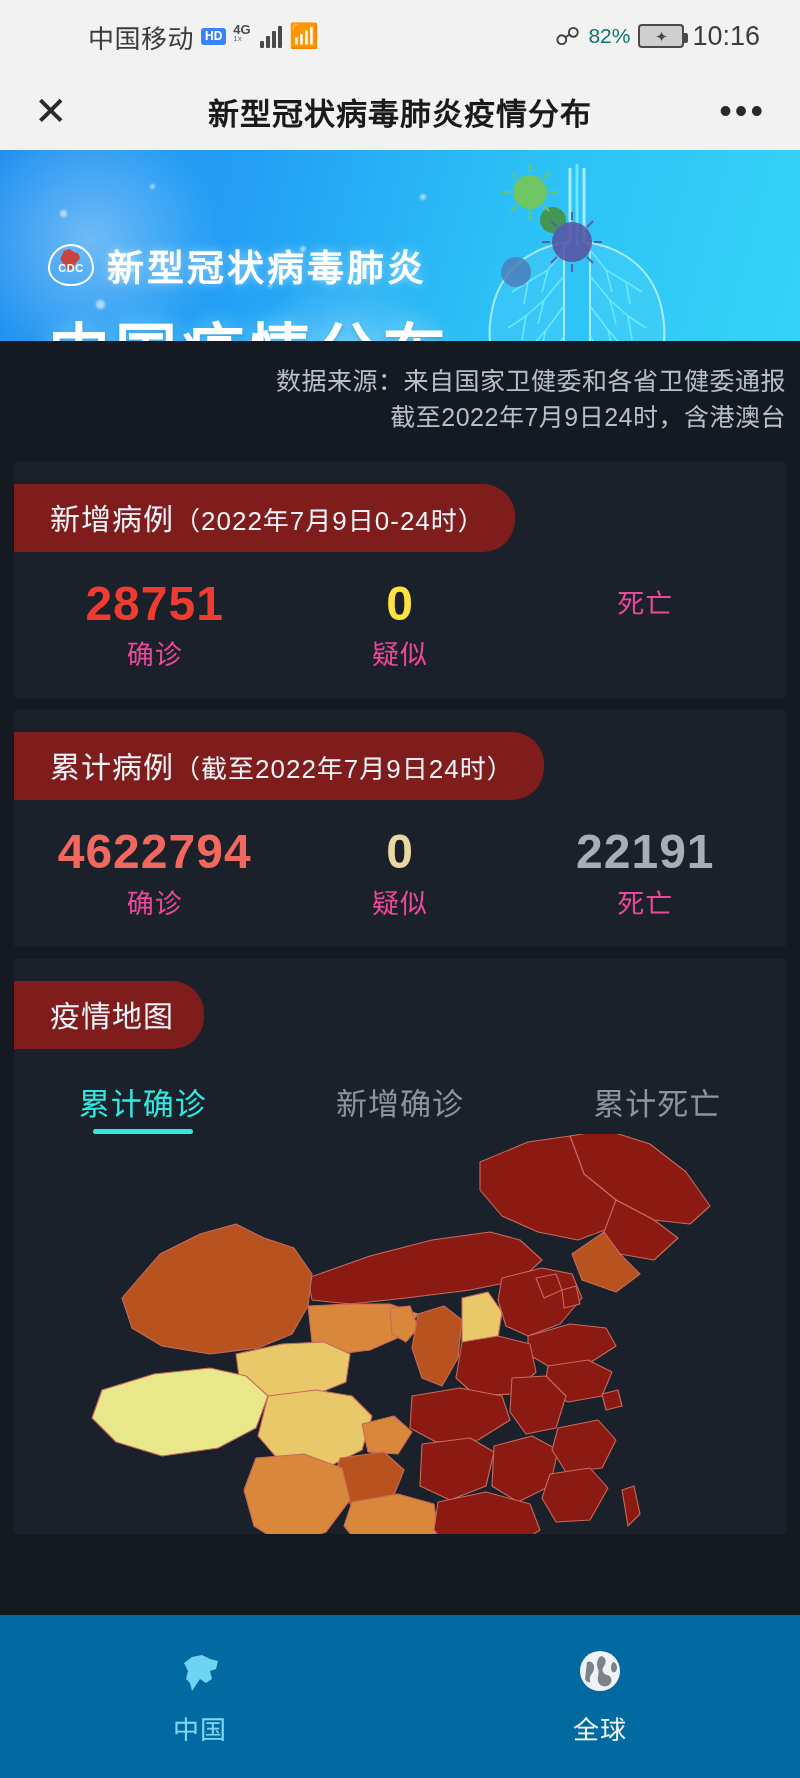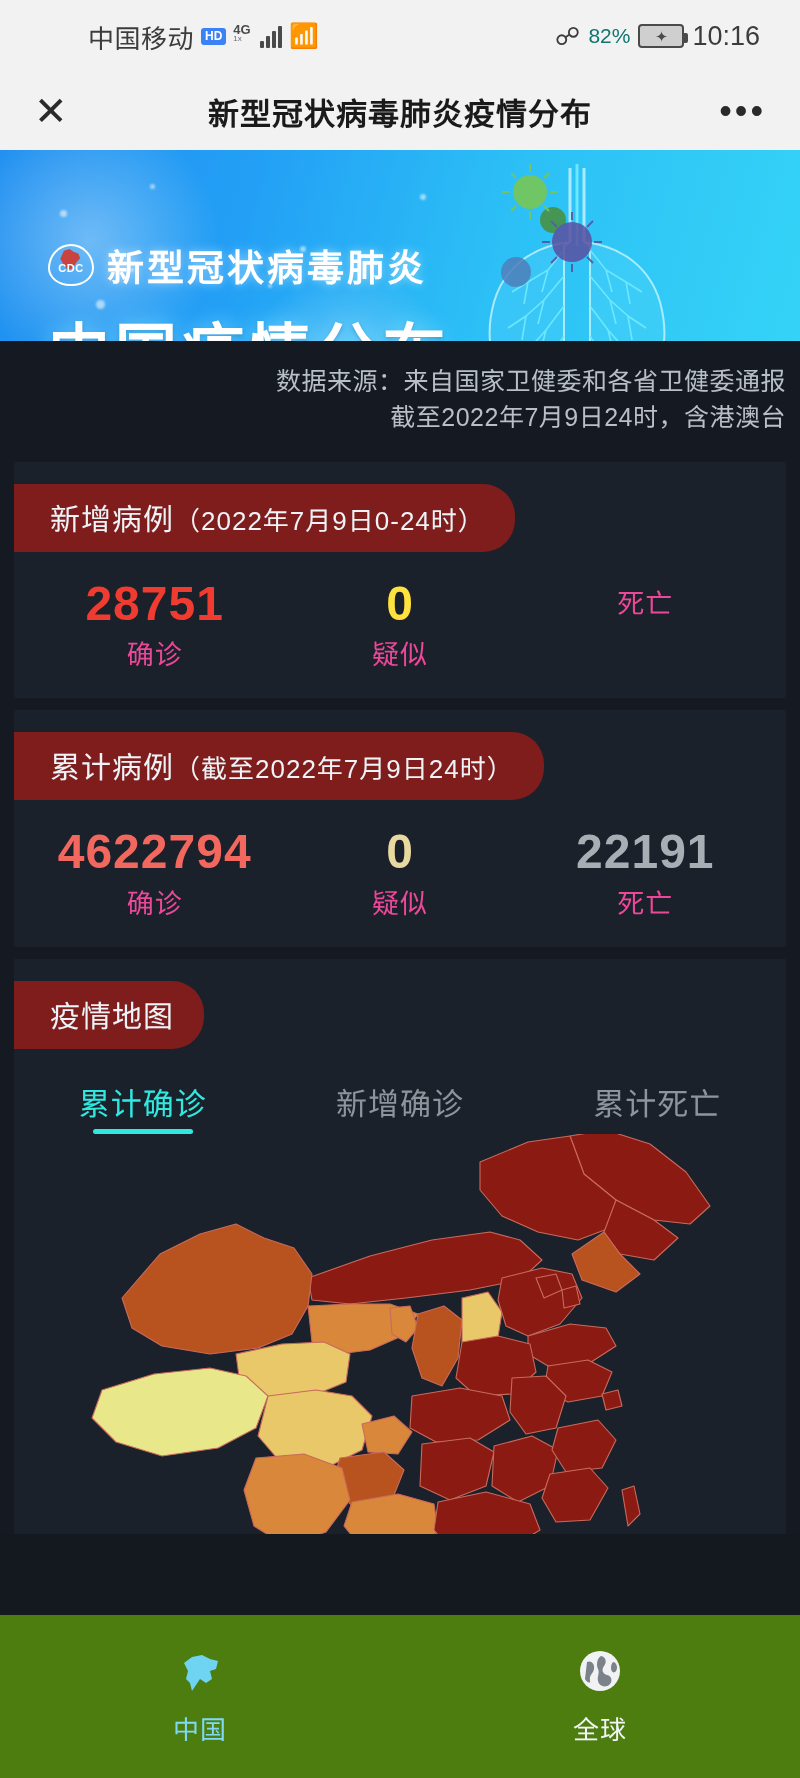--- a/index.html
+++ b/index.html
@@ -214,21 +214,21 @@
     height: 400px;
     overflow: hidden;
     background: #1b212b;
   }
   .map-wrap svg { position:absolute; left: 50%; transform: translateX(-50%); top: -6px; }
 
   
   .bottom-nav {
     position: absolute; left: 0; right: 0; bottom: 0;
     height: 163px;
-    background: #4d7c0f;
+    background: #0369a1;
     display: flex;
   }
   .bn-item {
     flex: 1; display: flex; flex-direction: column;
     align-items: center; justify-content: center;
     gap: 14px; cursor: pointer;
   }
   .bn-label { font-size: 26px; letter-spacing: 1px; }
   .bn-item.active .bn-label { color: #7fd9f5; }
   .bn-item .bn-label { color: #f2f5f7; }

